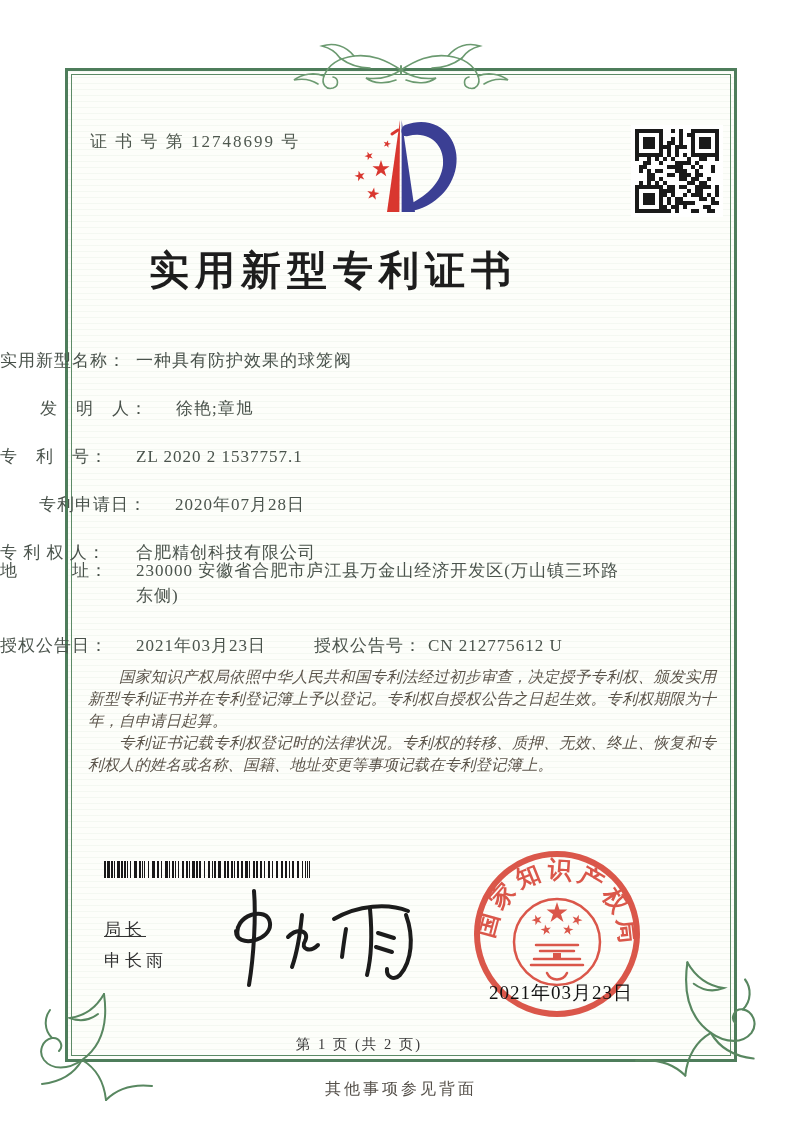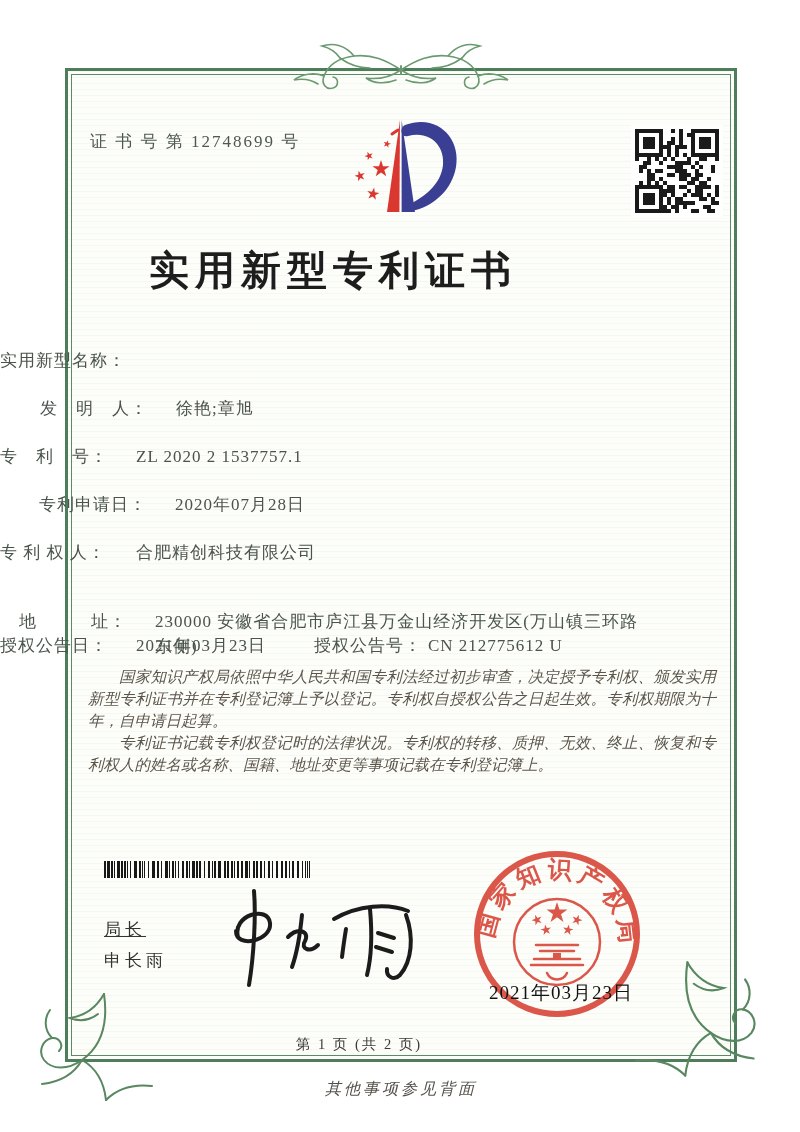--- a/index.html
+++ b/index.html
@@ -26,41 +26,41 @@
   .logo{left:342px;top:112px;}
   .qr{left:631px;top:125px;width:92px;height:92px;background:#fff;}
   .title{
     left:65px;top:243px;width:536px;text-align:center;
     font-size:40px;font-weight:bold;letter-spacing:6px;color:#1d1d1d;
   }
   .row{position:absolute;display:flex;width:628px;font-size:17px;color:#4a534c;line-height:25px;}
   .row .lbl{width:136px;flex:0 0 136px;letter-spacing:1px;}
   .row .val{flex:1;letter-spacing:1px;}
   .r1{top:348px;} .r2{top:396px;padding-left:40px;} .r3{top:444px;} .r4{top:492px;padding-left:39px;}
-  .r5{top:540px;} .r6{top:609px;padding-left:19px;} .r7{top:633px;}
+  .r5{top:540px;} .r6{top:558px;} .r7{top:633px;}
   .pair2{position:absolute;left:314px;top:0;display:flex;white-space:nowrap;}
   .pair2 .lbl{width:auto;flex:0 0 auto;margin-right:6px;}
   
   .bodytext{
     left:88px;top:666px;width:628px;color:#5c554b;
     font-size:15.5px;line-height:22px;font-style:italic;text-align:justify;
   }
   .bodytext p{margin:0;text-indent:2em;}
   
   .barcode{left:104px;top:861px;width:206px;height:17px;}
   .signer-role{left:104px;top:918px;font-size:17px;letter-spacing:4px;color:#333;
     font-family:"Liberation Sans","DejaVu Sans",sans-serif;text-decoration:underline;}
   .signer-name{left:104px;top:949px;font-size:17px;letter-spacing:4px;color:#333;
     font-family:"Liberation Sans","DejaVu Sans",sans-serif;}
   .signature{left:222px;top:885px;}
   .seal{left:470px;top:847px;}
   .seal-date{left:489px;top:980px;font-size:19px;color:#121212;letter-spacing:1px;z-index:5;}
   .page-num{left:65px;top:1035px;width:588px;text-align:center;font-size:14.5px;color:#3a3a3a;letter-spacing:2px;}
   .back-note{left:65px;top:1079px;width:672px;text-align:center;font-size:16px;
-    font-style:italic;color:#55504a;letter-spacing:3px;}
+    color:#55504a;letter-spacing:3px;}
   
   .orn-top{left:288px;top:36px;}
   .orn-bl{left:34px;top:988px;}
   .orn-br{left:628px;top:956px;transform:scaleX(-1);}
   svg{display:block;}
 </style>
 </head>
 <body>
 
 <div class="abs frame"></div>
@@ -357,20 +357,21 @@
       <rect x="16" y="21" width="1" height="1" fill="#1a1a1a"></rect>
       <rect x="19" y="21" width="1" height="1" fill="#1a1a1a"></rect>
       <rect x="20" y="21" width="1" height="1" fill="#1a1a1a"></rect>
     </svg>
   </div>
 
 <div class="abs title">实用新型专利证书</div>
 
 <div class="abs row r1">
   <span class="lbl">实用新型名称：</span>
+  <span class="val">一种具有防护效果的球笼阀</span>
 </div>
 <div class="abs row r2">
   <span class="lbl">发　明　人：</span>
   <span class="val">徐艳;章旭</span>
 </div>
 <div class="abs row r3">
   <span class="lbl">专　利　号：</span>
   <span class="val">ZL 2020 2 1537757.1</span>
 </div>
 <div class="abs row r4">

